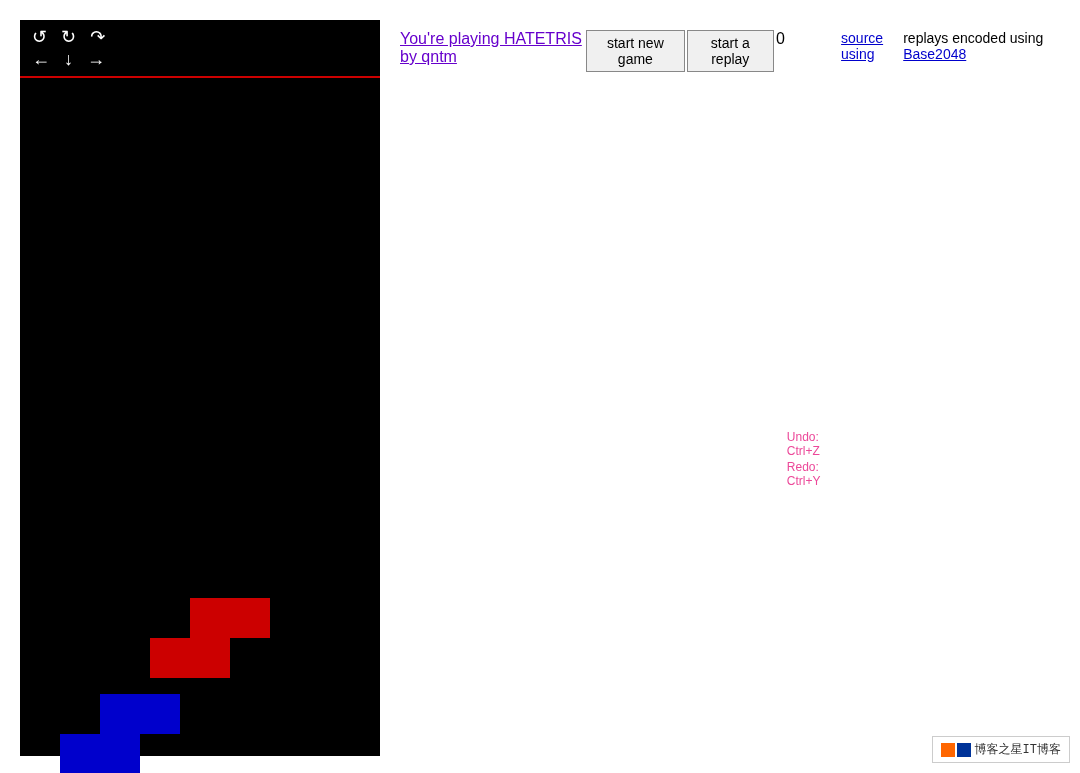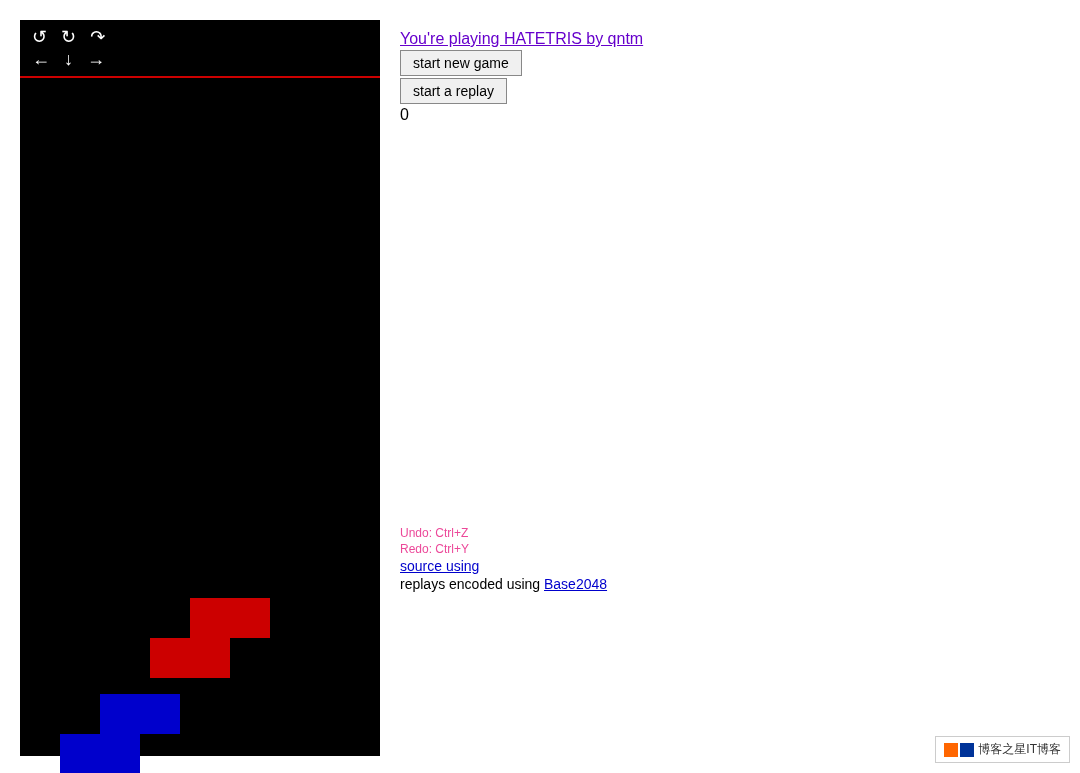--- a/index.html
+++ b/index.html
@@ -89,21 +89,21 @@
       position: absolute;
       width: 80px;
       height: 40px;
       background: #0000cc;
       top: 656px;
       left: 40px;
     }
 
     #sidebar {
       display: flex;
-      flex-direction: column;
+      flex-direction: row;
       align-items: flex-start;
       gap: 2px;
       padding-top: 10px;
     }
 
     #title-link {
       color: #6600cc;
       text-decoration: underline;
       font-size: 16px;
       cursor: pointer;
@@ -154,20 +154,21 @@
       bottom: 10px;
       right: 10px;
       background: #fff;
       padding: 4px 8px;
       border: 1px solid #ccc;
       font-size: 12px;
       color: #333;
       display: flex;
       align-items: center;
       gap: 4px;
+      font-family: Liberation Mono, monospace;
     }
 
     .watermark-logo {
       display: inline-flex;
       gap: 2px;
       align-items: center;
     }
 
     .logo-box-orange {
       width: 14px;

